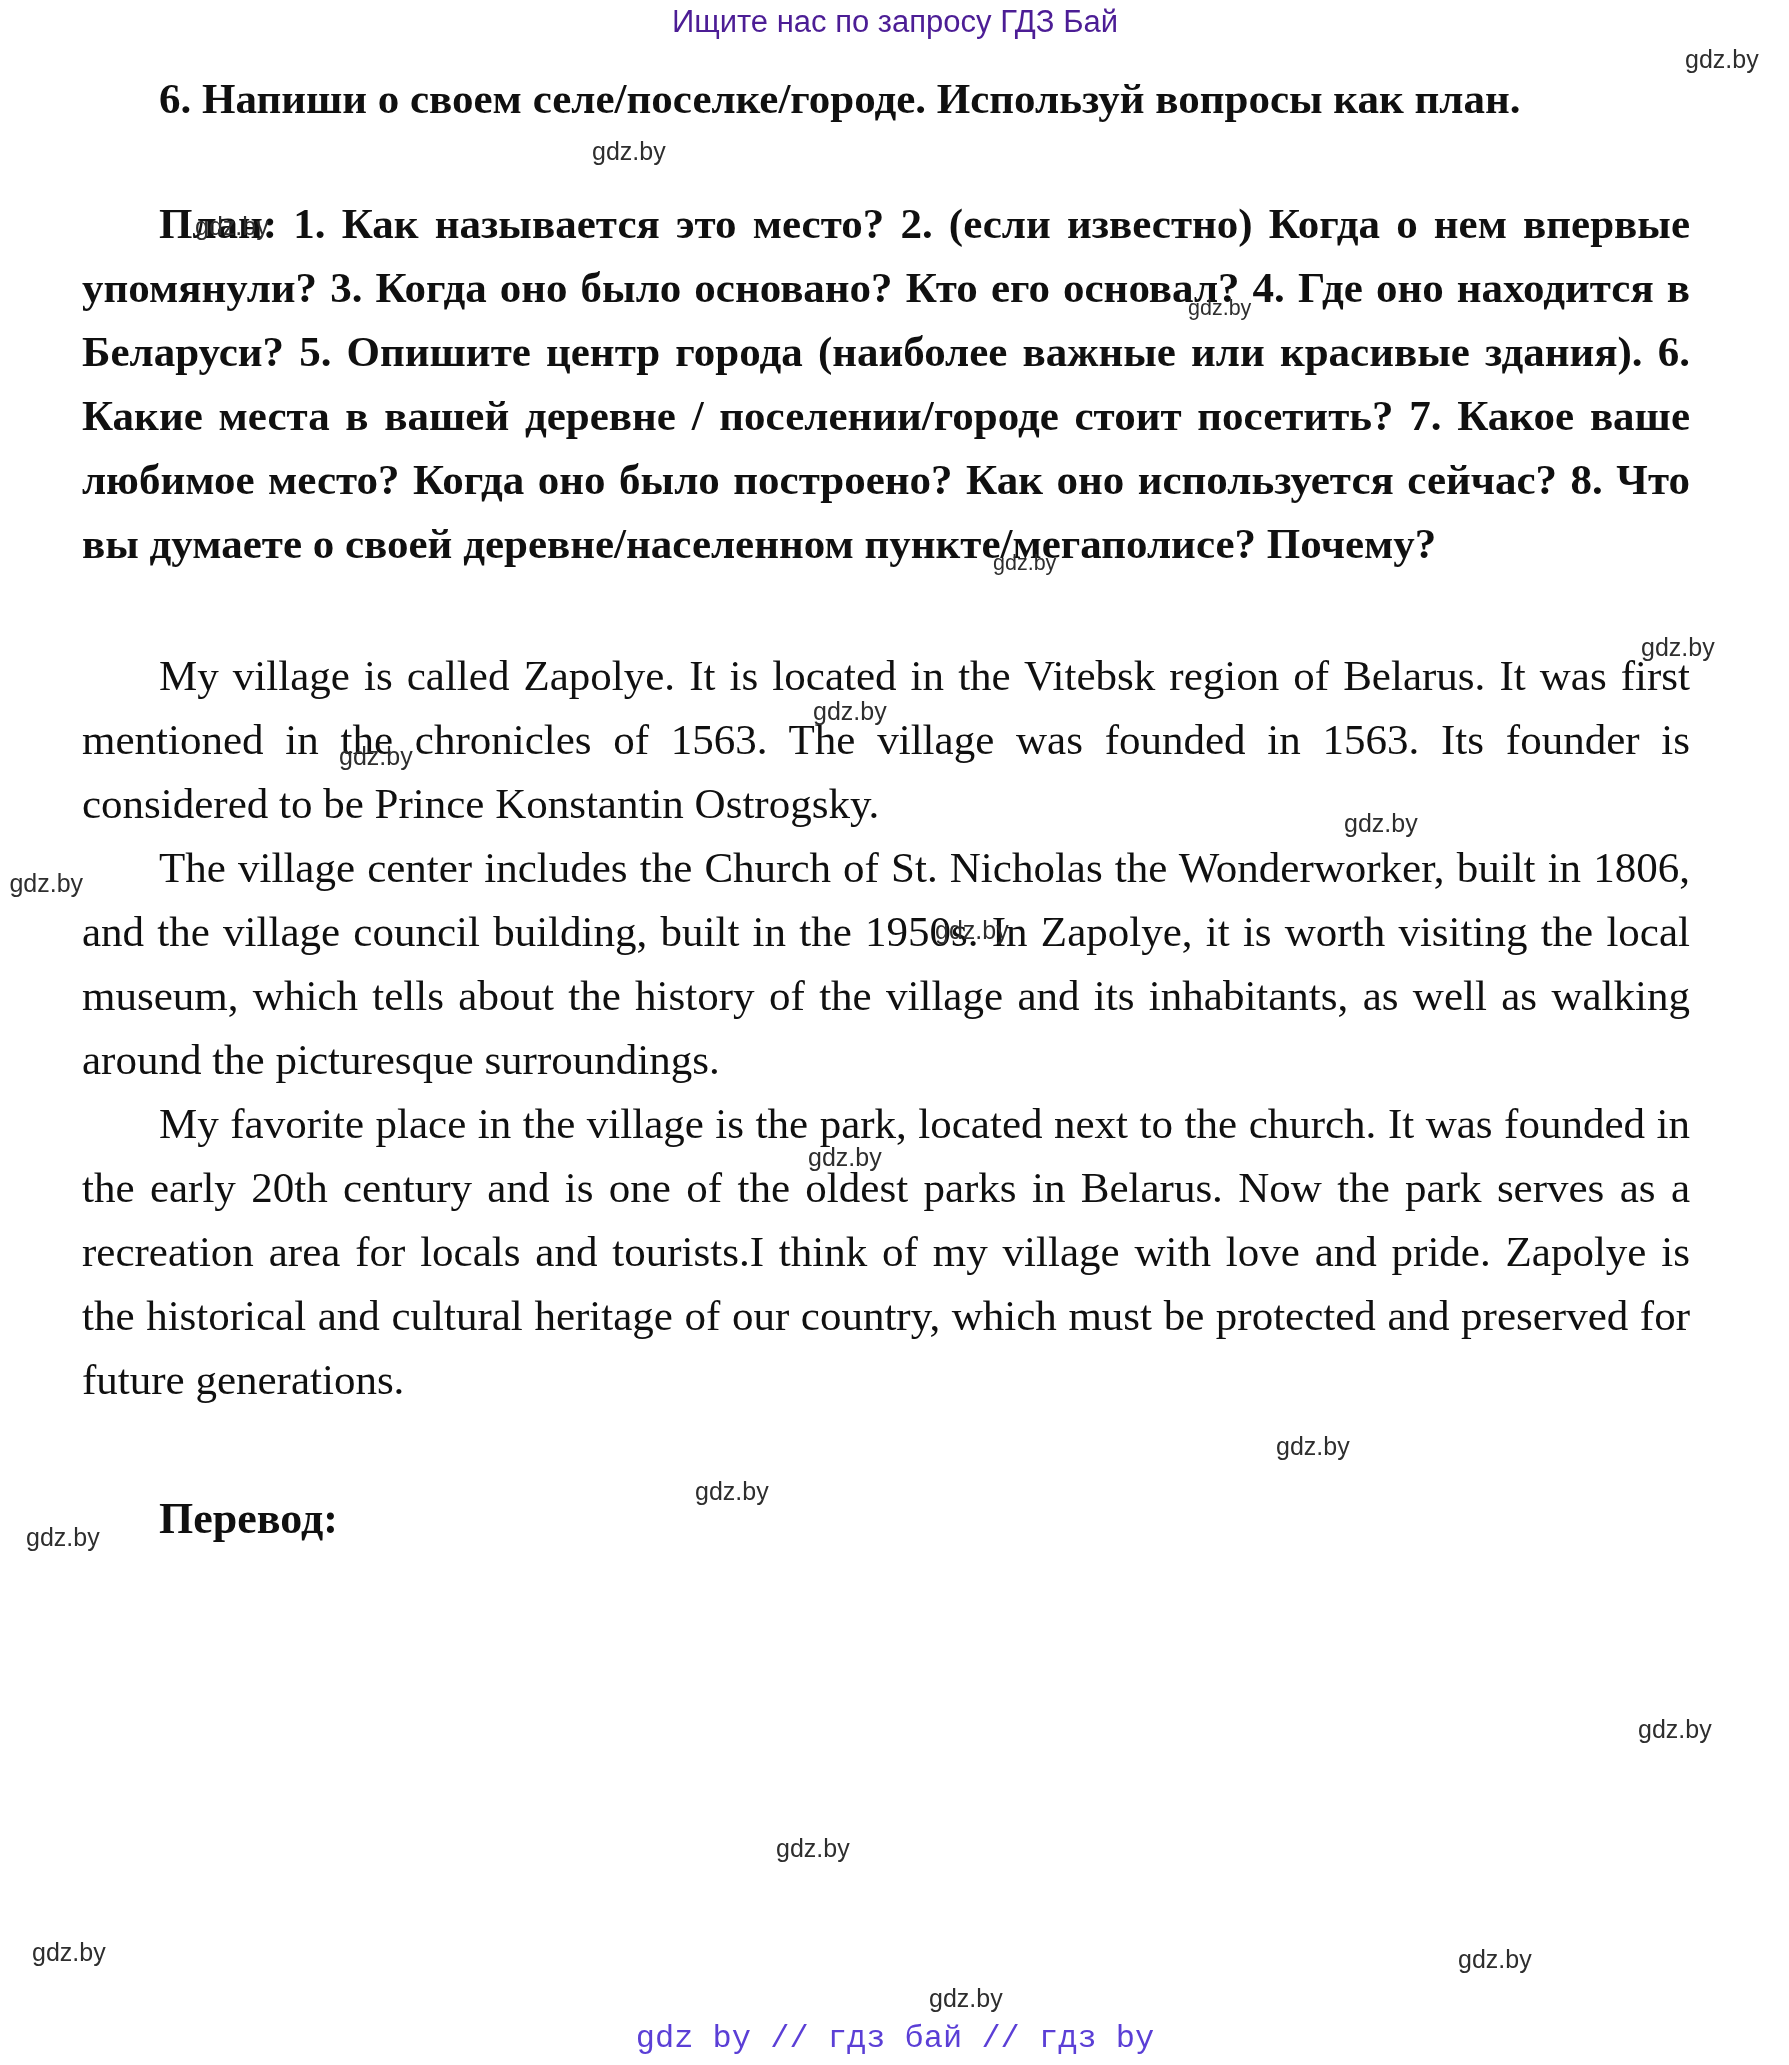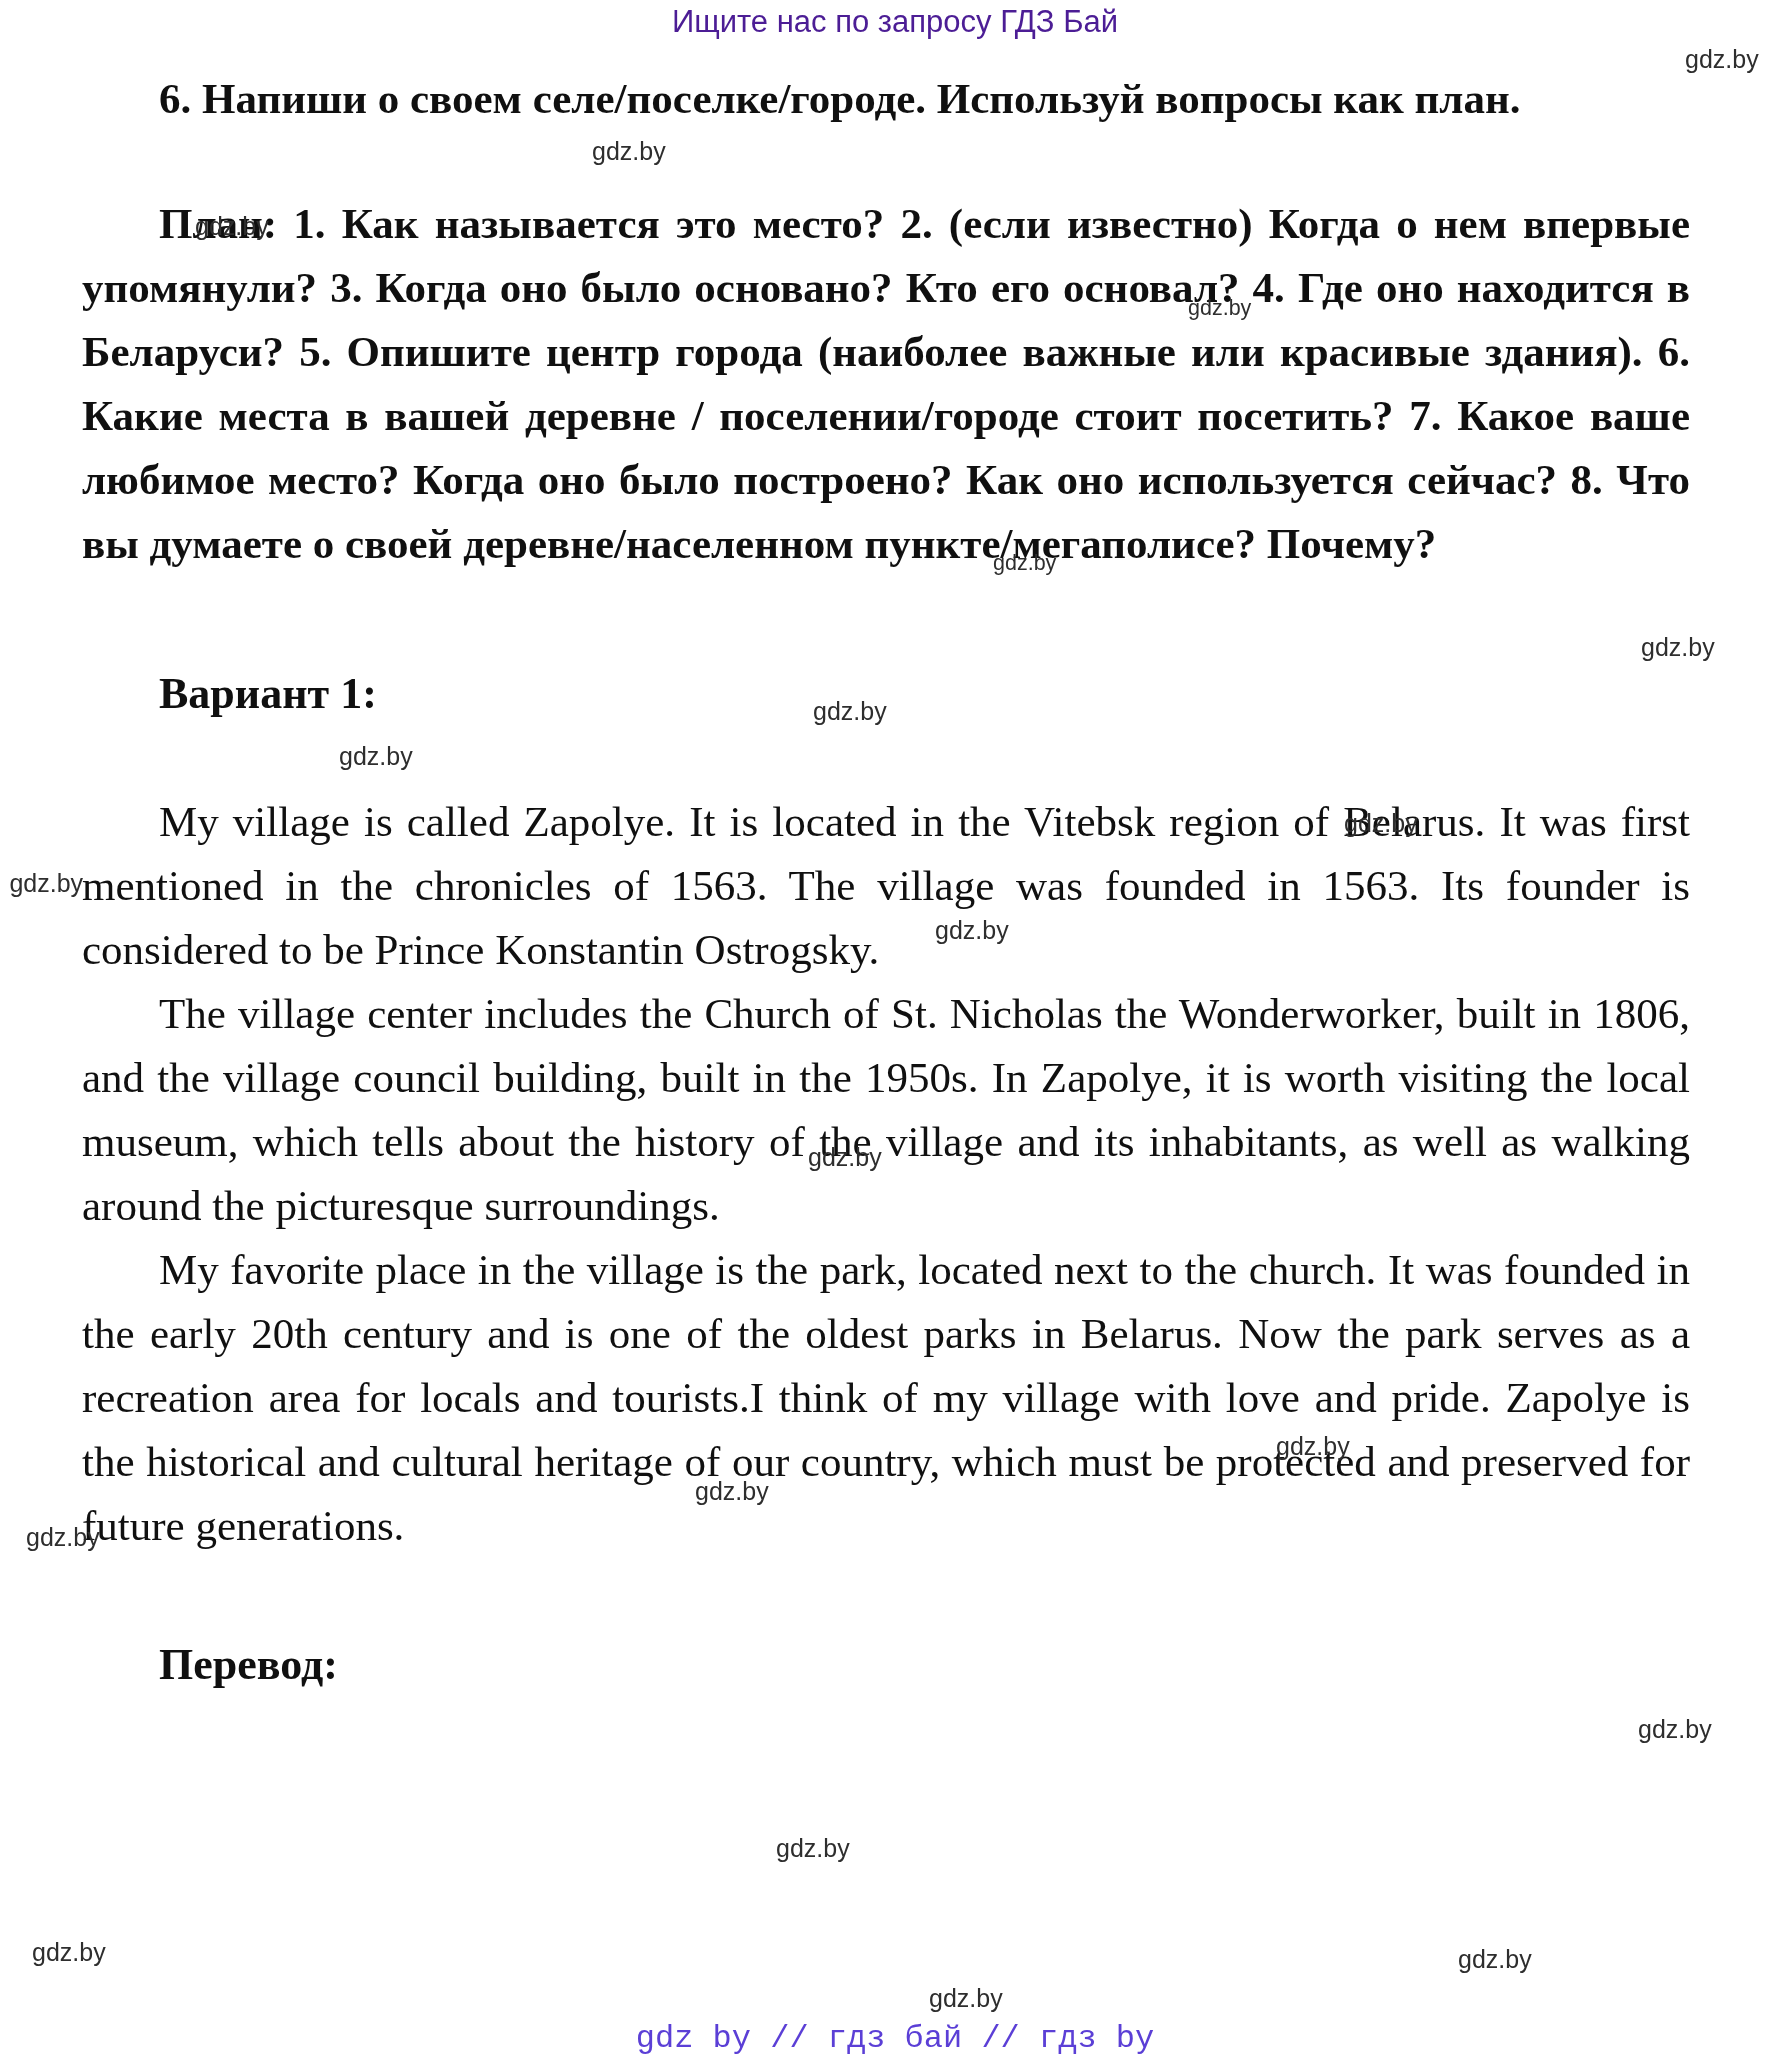--- a/index.html
+++ b/index.html
@@ -93,21 +93,20 @@
   }
 </style>
 </head>
 <body>
 
 <div class="promo-banner">Ищите нас по запросу ГДЗ Бай</div>
 
 <div class="content">
   <p class="task-heading">6. Напиши о своем селе/поселке/городе. Используй вопросы как план.</p>
   <p class="plan-text">План: 1. Как называется это место? 2. (если известно) Когда о нем впервые упомянули? 3. Когда оно было основано? Кто его основал? 4. Где оно находится в Беларуси? 5. Опишите центр города (наиболее важные или красивые здания). 6. Какие места в вашей деревне / поселении/городе стоит посетить? 7. Какое ваше любимое место? Когда оно было построено? Как оно используется сейчас? 8. Что вы думаете о своей деревне/населенном пункте/мегаполисе? Почему?</p>
-  <p class="variant-label">Вариант 1:</p>
   <div class="answer">
     <p class="first">My village is called Zapolye. It is located in the Vitebsk region of Belarus. It was first mentioned in the chronicles of 1563. The village was founded in 1563. Its founder is considered to be Prince Konstantin Ostrogsky.</p>
     <p>The village center includes the Church of St. Nicholas the Wonderworker, built in 1806, and the village council building, built in the 1950s. In Zapolye, it is worth visiting the local museum, which tells about the history of the village and its inhabitants, as well as walking around the picturesque surroundings.</p>
     <p>My favorite place in the village is the park, located next to the church. It was founded in the early 20th century and is one of the oldest parks in Belarus. Now the park serves as a recreation area for locals and tourists.I think of my village with love and pride. Zapolye is the historical and cultural heritage of our country, which must be protected and preserved for future generations.</p>
   </div>
   <p class="translation-label">Перевод:</p>
 </div>
 
 <span class="wm" style="left:1685px; top:45px;">gdz.by</span>
 <span class="wm" style="left:592px;  top:137px;">gdz.by</span>

